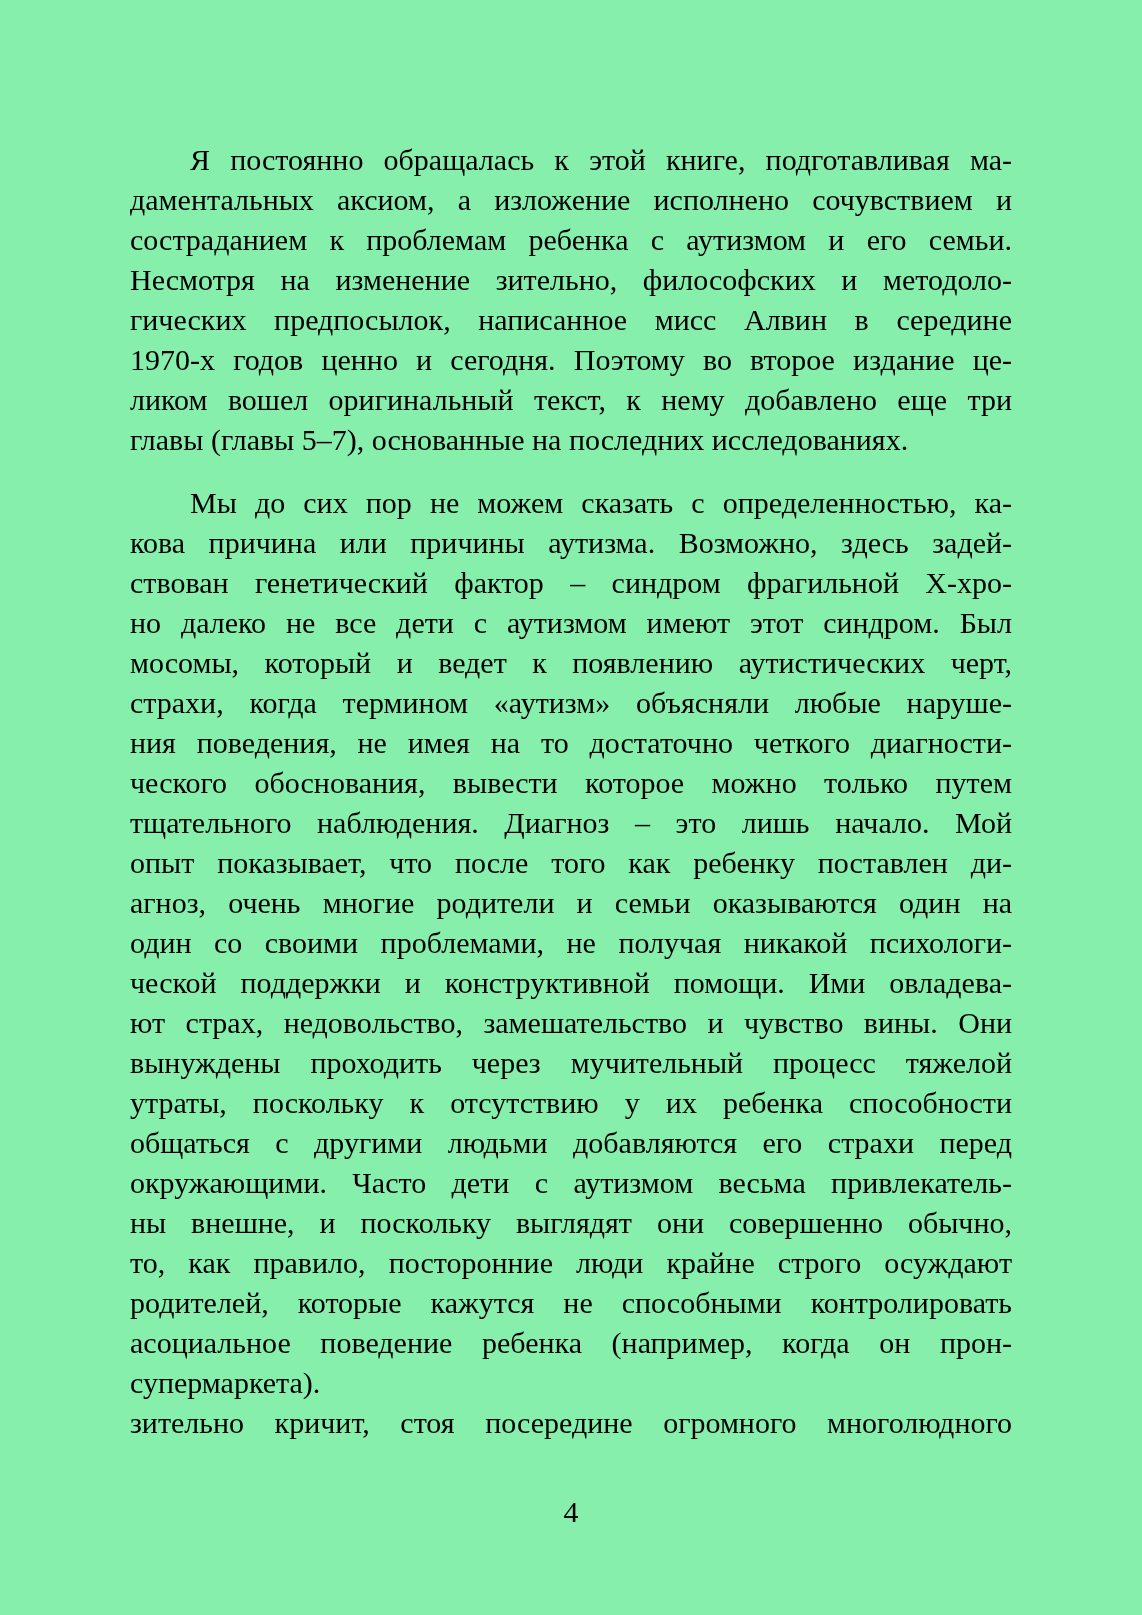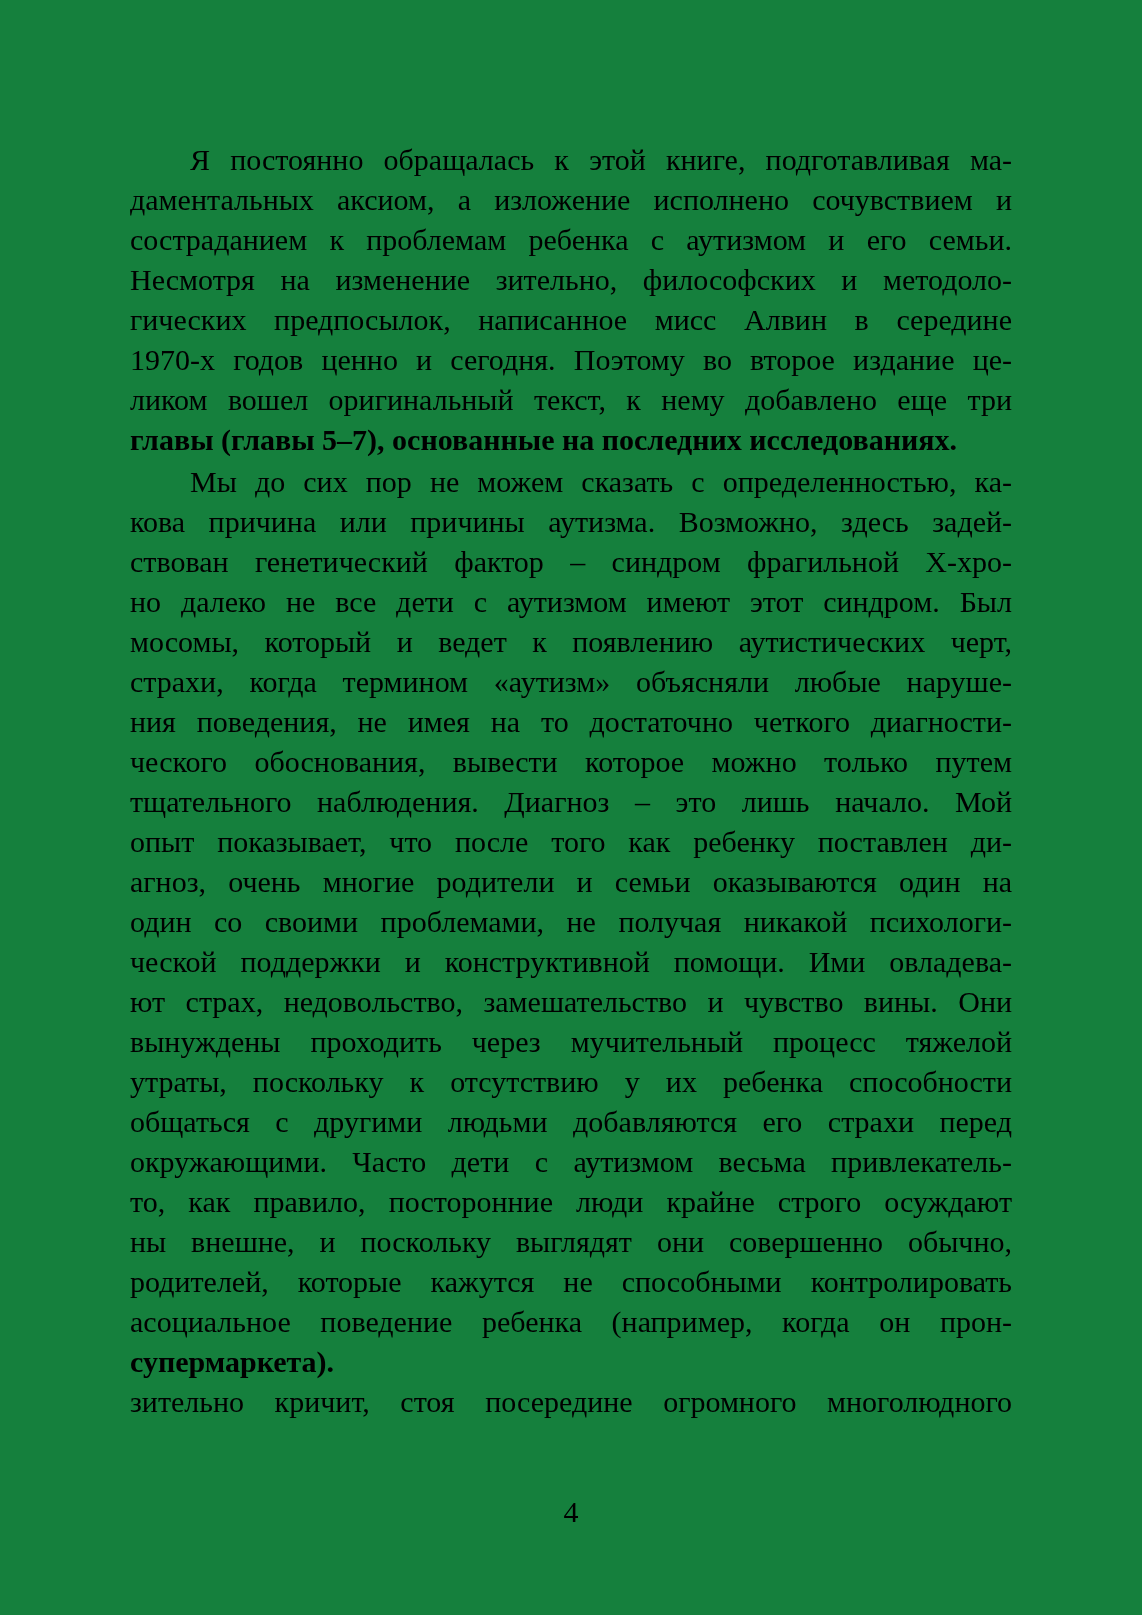--- a/index.html
+++ b/index.html
@@ -4,49 +4,48 @@
 <style>
   html, body {
     margin: 0;
     padding: 0;
     background: #ffffff;
   }
   .page {
     position: relative;
     width: 1142px;
     height: 1615px;
-    background: #15803d;
+    background: #86efac;
     color: #000000;
     font-family: "Liberation Serif", "DejaVu Serif", serif;
     overflow: hidden;
   }
   .text-block {
     position: absolute;
     left: 130px;
     top: 140px;
     width: 882px;
     font-size: 30px;
     line-height: 40px;
   }
   .paragraph {
     margin: 0;
   }
   .paragraph + .paragraph {
-    margin-top: 2px;
+    margin-top: 23px;
   }
   .line {
     text-align: justify;
     text-align-last: justify;
   }
   .line.first {
     text-indent: 60px;
   }
   .line.last {
     text-align-last: left;
-    font-weight: bold;
   }
   .page-number {
     position: absolute;
     left: 0;
     top: 1492px;
     width: 1142px;
     text-align: center;
     font-size: 30px;
     line-height: 40px;
   }
@@ -78,22 +77,22 @@
         <div class="line">тщательного наблюдения. Диагноз – это лишь начало. Мой</div>
         <div class="line">опыт показывает, что после того как ребенку поставлен ди-</div>
         <div class="line">агноз, очень многие родители и семьи оказываются один на</div>
         <div class="line">один со своими проблемами, не получая никакой психологи-</div>
         <div class="line">ческой поддержки и конструктивной помощи. Ими овладева-</div>
         <div class="line">ют страх, недовольство, замешательство и чувство вины. Они</div>
         <div class="line">вынуждены проходить через мучительный процесс тяжелой</div>
         <div class="line">утраты, поскольку к отсутствию у их ребенка способности</div>
         <div class="line">общаться с другими людьми добавляются его страхи перед</div>
         <div class="line">окружающими. Часто дети с аутизмом весьма привлекатель-</div>
+        <div class="line">ны внешне, и поскольку выглядят они совершенно обычно,</div>
         <div class="line">то, как правило, посторонние люди крайне строго осуждают</div>
-        <div class="line">ны внешне, и поскольку выглядят они совершенно обычно,</div>
         <div class="line">родителей, которые кажутся не способными контролировать</div>
         <div class="line">асоциальное поведение ребенка (например, когда он прон-</div>
         <div class="line last">супермаркета).</div>
         <div class="line">зительно кричит, стоя посередине огромного многолюдного</div>
       </div>
     </div>
   <div class="page-number">4</div>
 </div>
 
 </body></html>

